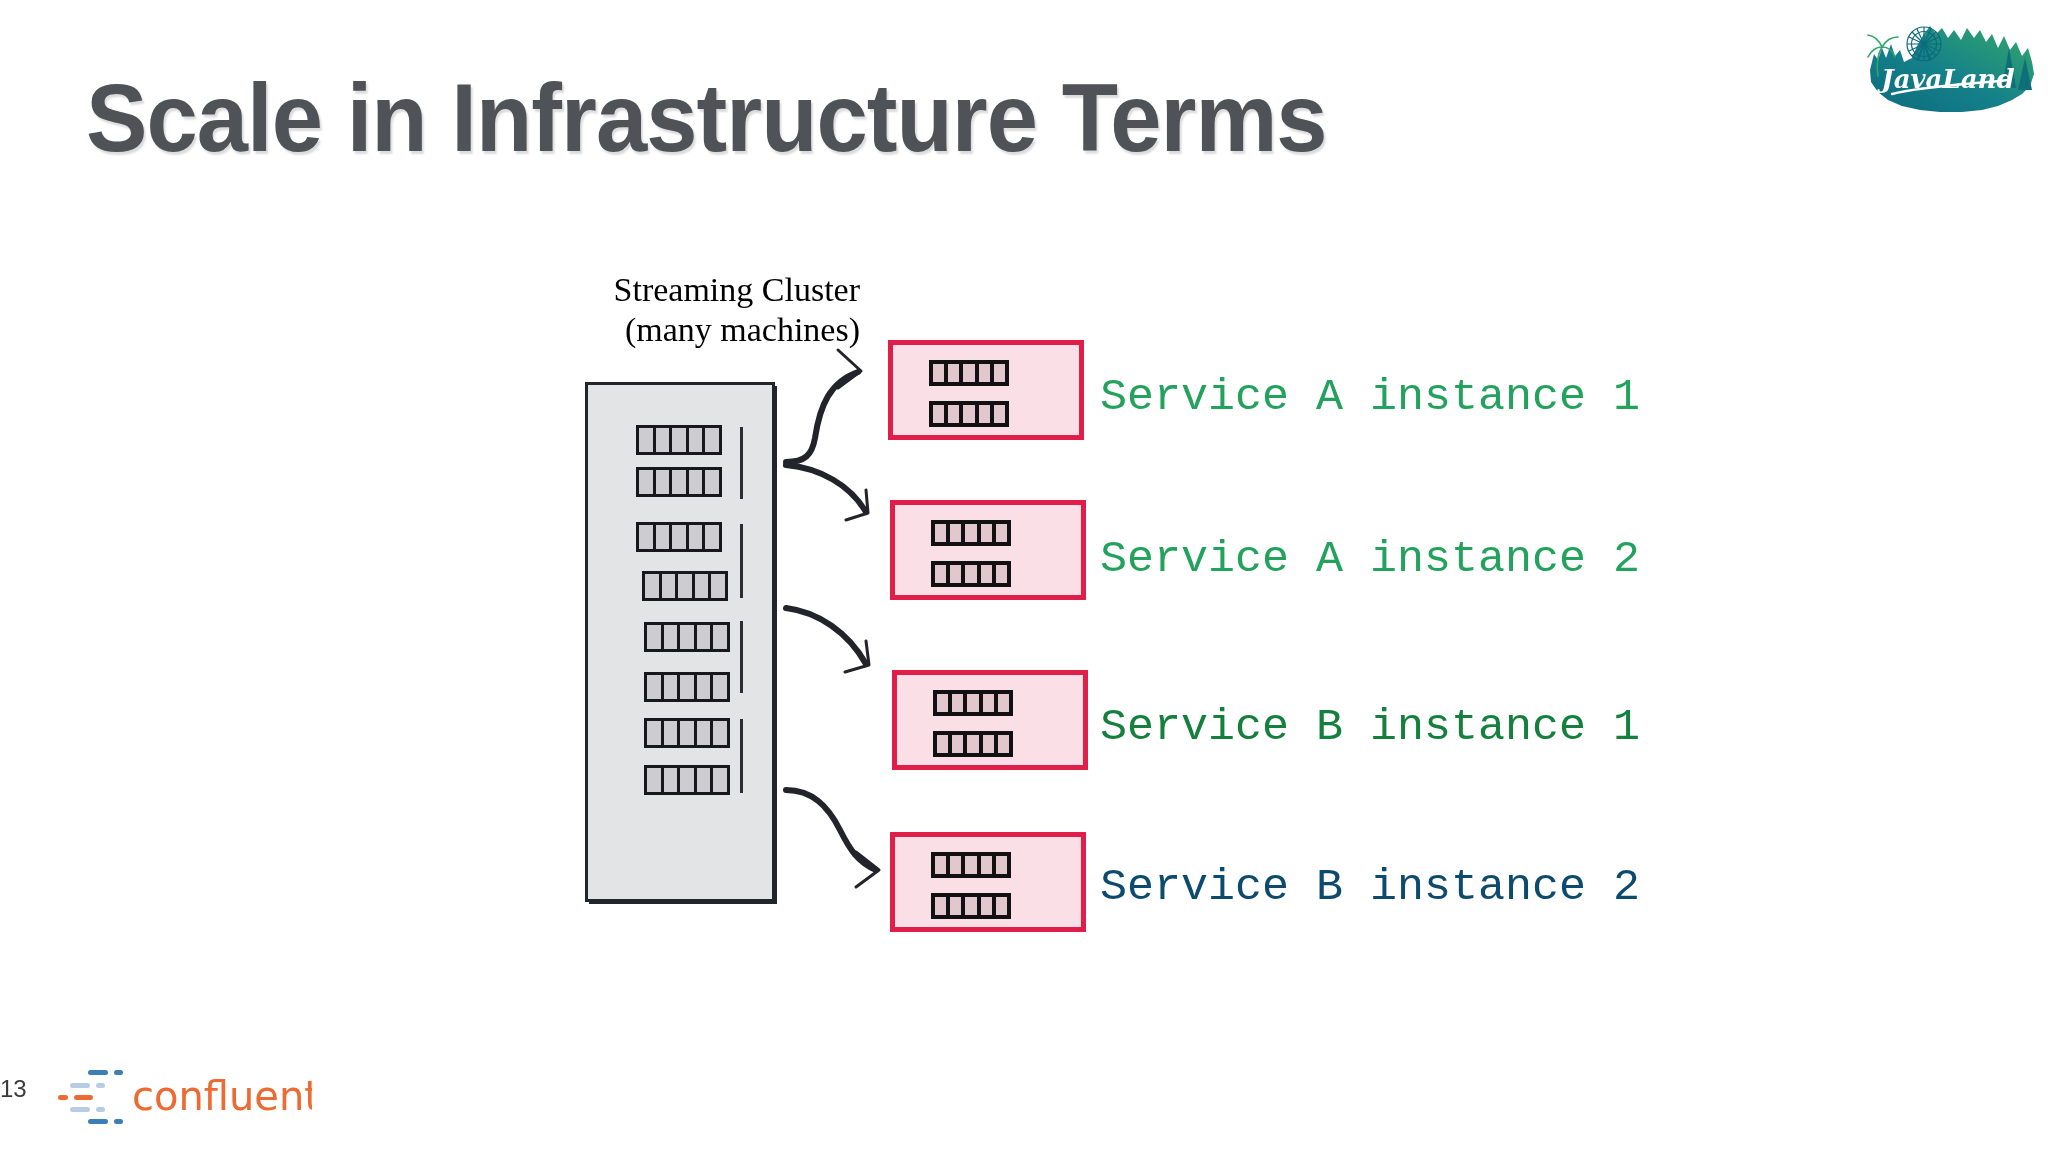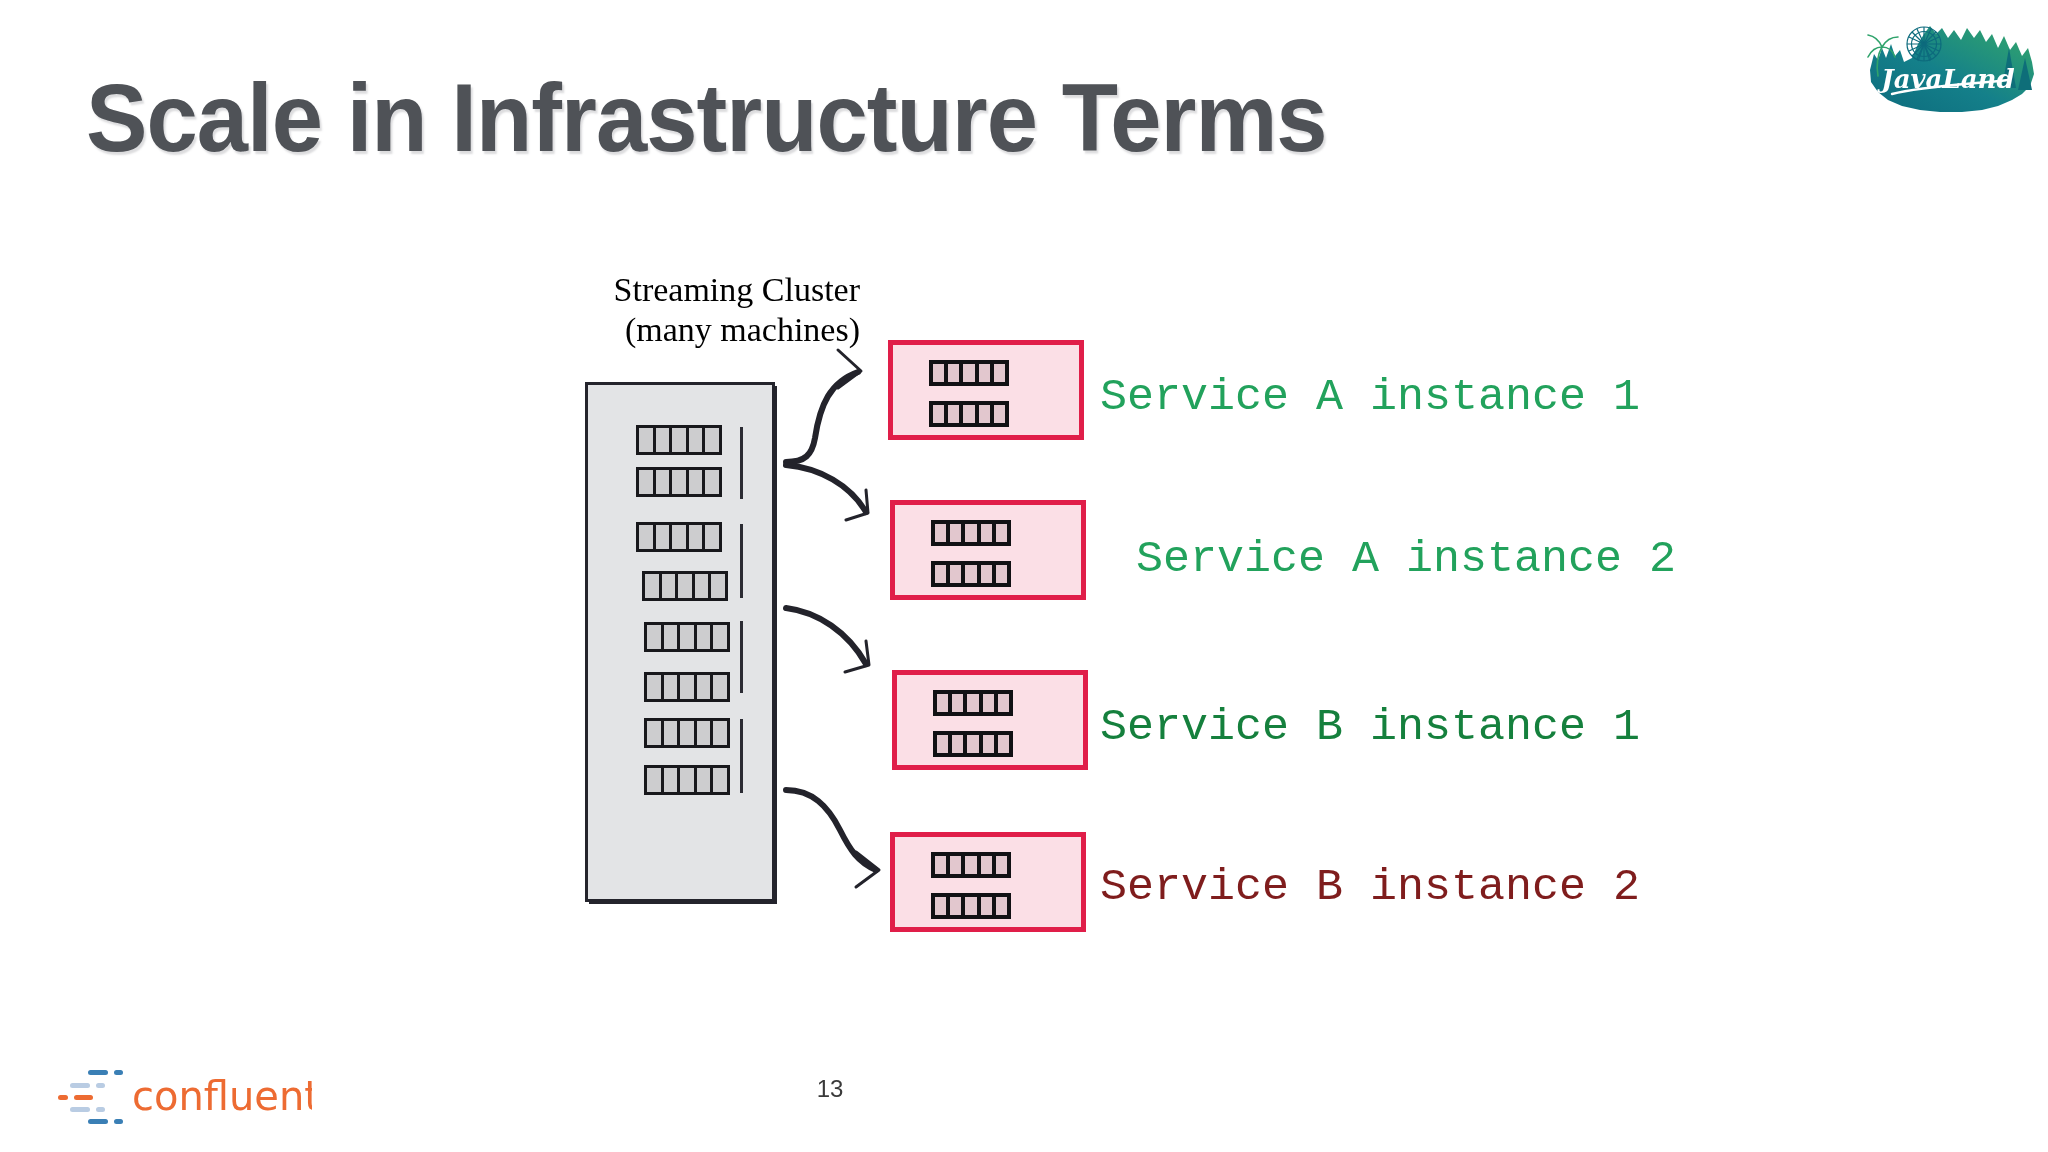--- a/index.html
+++ b/index.html
@@ -143,21 +143,21 @@
     font-size: 45px;
     white-space: nowrap;
   }
 
   
   #page-number {
     position: absolute;
     left: 0;
     top: 1075px;
     width: 1660px;
-    text-align: center;
+    text-align: left;
     font-family: "Liberation Sans", sans-serif;
     font-size: 24px;
     color: #3a3a3a;
   }
   #confluent-logo {
     position: absolute;
     left: 52px;
     top: 1062px;
     width: 260px;
     height: 68px;
@@ -379,23 +379,23 @@
     <div class="service-log row2">
         <i class="seg"></i>
         <i class="seg"></i>
         <i class="seg"></i>
         <i class="seg"></i>
         <i class="seg"></i>
       </div>
   </div>
 
   <div class="service-label" style="top:372px;color:#22A25C;">Service A instance 1</div>
-  <div class="service-label" style="top:534px;color:#22A25C;margin-left:36px;">Service A instance 2</div>
+  <div class="service-label" style="top:534px;color:#22A25C;">Service A instance 2</div>
   <div class="service-label" style="top:702px;color:#15803d;">Service B instance 1</div>
-  <div class="service-label" style="top:862px;color:#7f1d1d;">Service B instance 2</div>
+  <div class="service-label" style="top:862px;color:#0c4a6e;">Service B instance 2</div>
 
 </div>
 
 <div id="page-number">13</div>
 
 <div id="confluent-logo">
   <svg viewBox="0 0 260 68" width="260" height="68" aria-hidden="true">
 
     <g stroke-linecap="round">
       <rect x="36" y="8" width="20" height="5" rx="2.5" fill="#3A7FB5"></rect>

